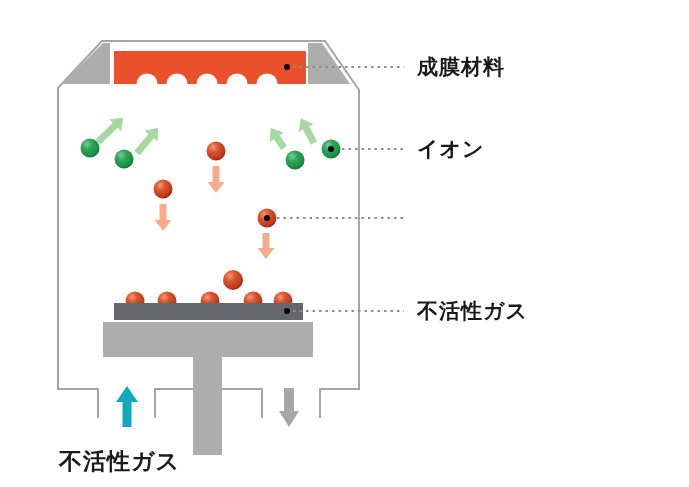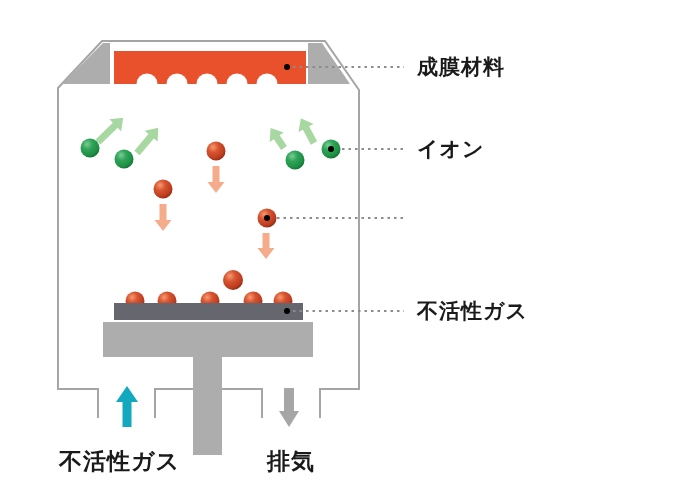--- a/index.html
+++ b/index.html
@@ -139,15 +139,14 @@
       <circle class="c-dot" cx="267" cy="218" r="3"></circle>
       <circle class="c-dot" cx="287" cy="311" r="3"></circle>
     </g>
   </svg>
 
   <div class="callout-label" style="top:138px;">イオン</div>
   <div class="callout-label" style="top:56px;">成膜材料</div>
   <div class="callout-label" style="top:300px;">不活性ガス</div>
 
   <div class="flow-label" style="left:59px;top:447px;">不活性ガス</div>
-  <div class="flow-label" style="left:267px;top:447px;">排気</div>
 
 </div>
 
 </body></html>

